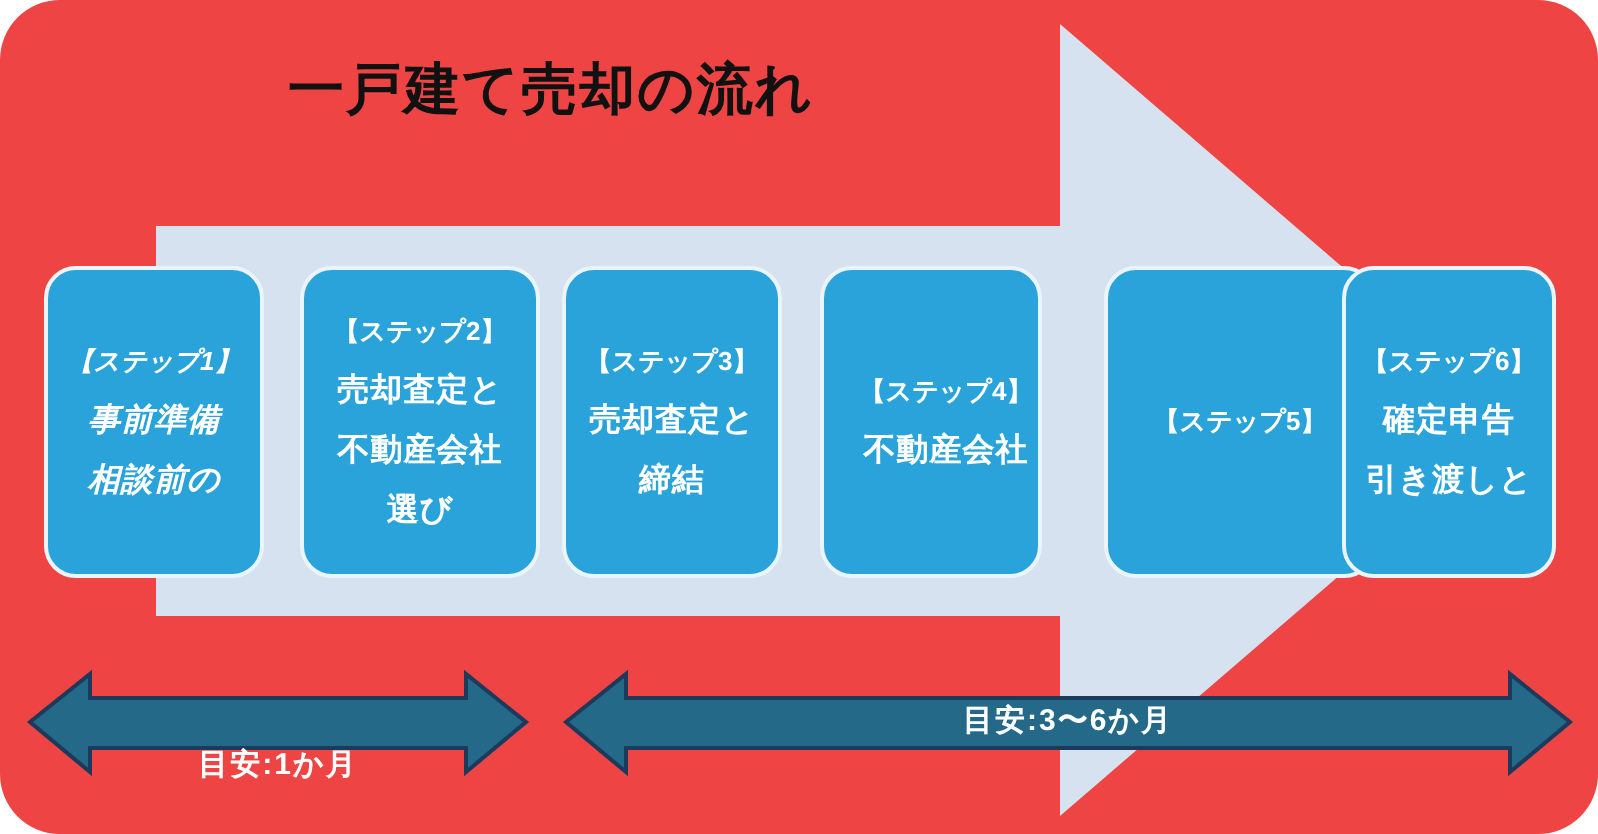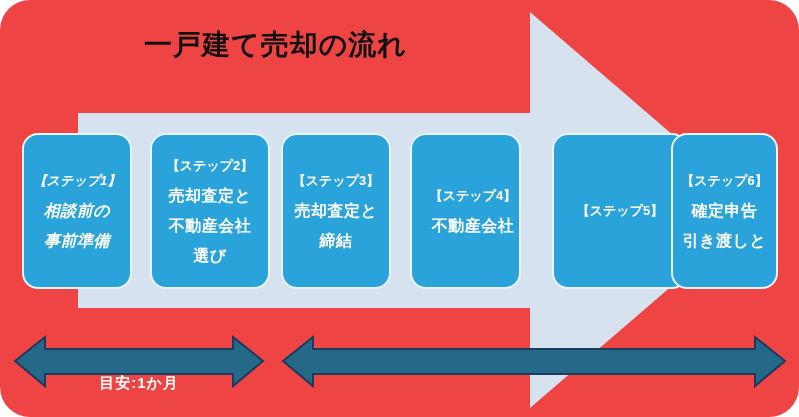--- a/index.html
+++ b/index.html
@@ -48,22 +48,22 @@
 
     <polygon points="15,361 45,337 45,349 233,349 233,337 263,361 233,386 233,374 45,374 45,386" fill="var(--tl-fill,#256989)" stroke="var(--tl-border,#1c3a5c)" stroke-width="2"></polygon>
 
     <polygon points="283,361 313,337 313,349 755,349 755,337 785,361 755,386 755,374 313,374 313,386" fill="var(--tl-fill,#256989)" stroke="var(--tl-border,#1c3a5c)" stroke-width="2"></polygon>
   </svg>
 
   <h1 class="title" style="color: rgb(17, 17, 17);">一戸建て売却の流れ</h1>
 
   <div class="step-box" style="left:22px;width:110px;font-style:italic;">
     <div class="step-label">【ステップ1】</div>
+    <div class="step-name">事前準備</div>
     <div class="step-name">相談前の</div>
-    <div class="step-name">事前準備</div>
   </div>
 
   <div class="step-box" style="left:150px;width:120px;">
     <div class="step-label">【ステップ2】</div>
     <div class="step-name">売却査定と</div>
     <div class="step-name">不動産会社</div>
     <div class="step-name">選び</div>
   </div>
 
   <div class="step-box" style="left:281px;width:110px;">
@@ -81,14 +81,15 @@
     <div class="step-label">【ステップ5】</div>
   </div>
 
   <div class="step-box" style="left:671px;width:107px;justify-content:center;">
     <div class="step-label">【ステップ6】</div>
     <div class="step-name">確定申告</div>
     <div class="step-name">引き渡しと</div>
   </div>
 
   <div class="timeline-label" style="left:15px;width:248px;margin-top:22px;">目安:1か月</div>
+  <div class="timeline-label" style="left:283px;width:502px;">目安:3〜6か月</div>
 
 </div>
 
 </body></html>

